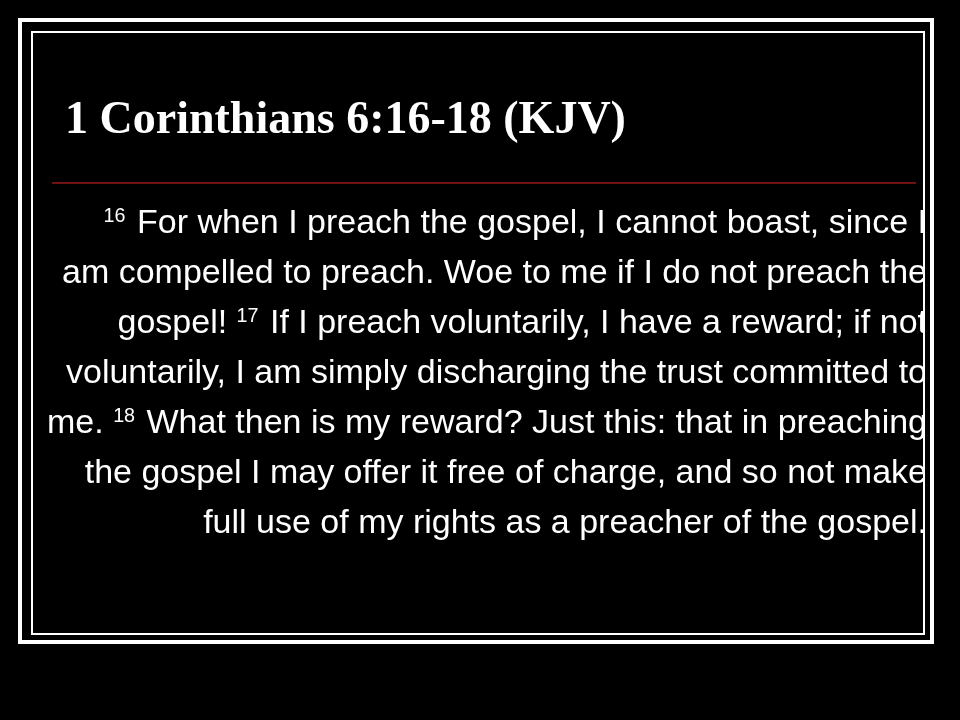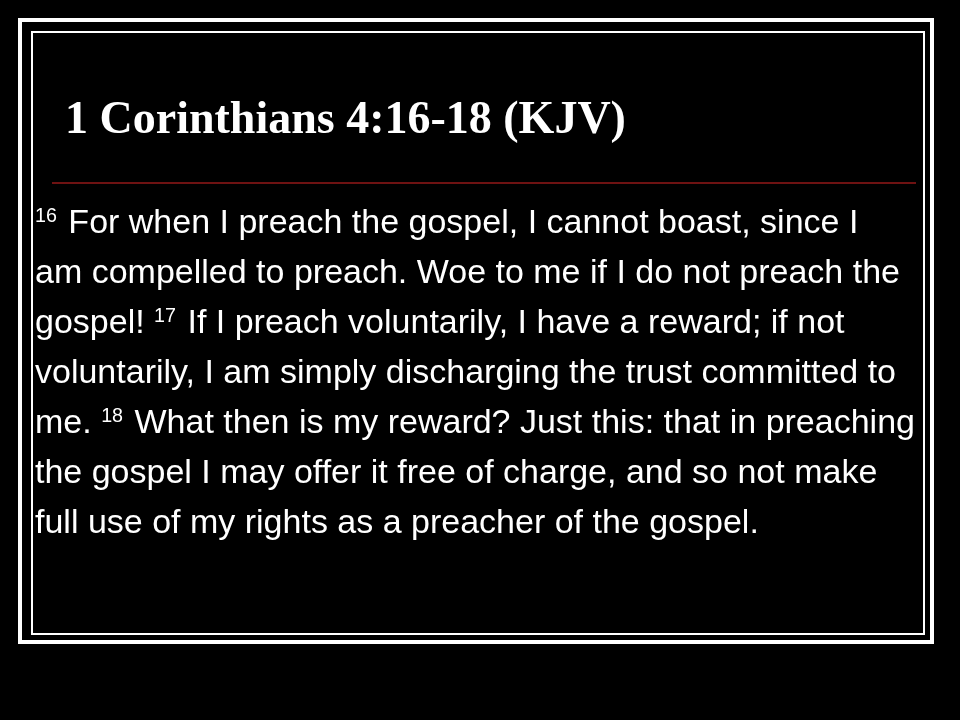--- a/index.html
+++ b/index.html
@@ -70,50 +70,50 @@
     position: absolute;
     left: 19px;
     top: 149px;
     width: 864px;
     height: 2px;
     background: #6e1212;
   }
 
   #body-text {
     position: absolute;
-    left: 2px;
+    left: 14px;
     top: 163px;
     width: 880px;
     margin: 0;
     font-family: "Liberation Sans", sans-serif;
     font-size: 34px;
     line-height: 50px;
     color: #ffffff;
-    text-align: left;
+    text-align: right;
     word-spacing: 0px;
   }
 
   #body-text sup.verse {
     font-size: 0.58em;
     vertical-align: 0.56em;
     line-height: 0;
     padding-right: 2px;
   }
 </style>
 </head>
 <body>
 
 <div id="slide">
 
   <div id="outer-frame"></div>
   <div id="inner-frame"></div>
 
   <div id="content-area">
 
-    <h1 id="title">1 Corinthians 4:16-18 (KJV)</h1>
+    <h1 id="title">1 Corinthians 6:16-18 (KJV)</h1>
 
     <div id="title-rule"></div>
 
     <p id="body-text"><sup class="verse">16</sup><span> For when I preach the gospel, I cannot boast, since I am compelled to preach. Woe to me if I do not preach the gospel! </span><sup class="verse">17</sup><span> If I preach voluntarily, I have a reward; if not voluntarily, I am simply discharging the trust committed to me. </span><sup class="verse">18</sup><span> What then is my reward? Just this: that in preaching the gospel I may offer it free of charge, and so not make full use of my rights as a preacher of the gospel.</span></p>
 
   </div>
 
 </div>
 
 </body></html>

